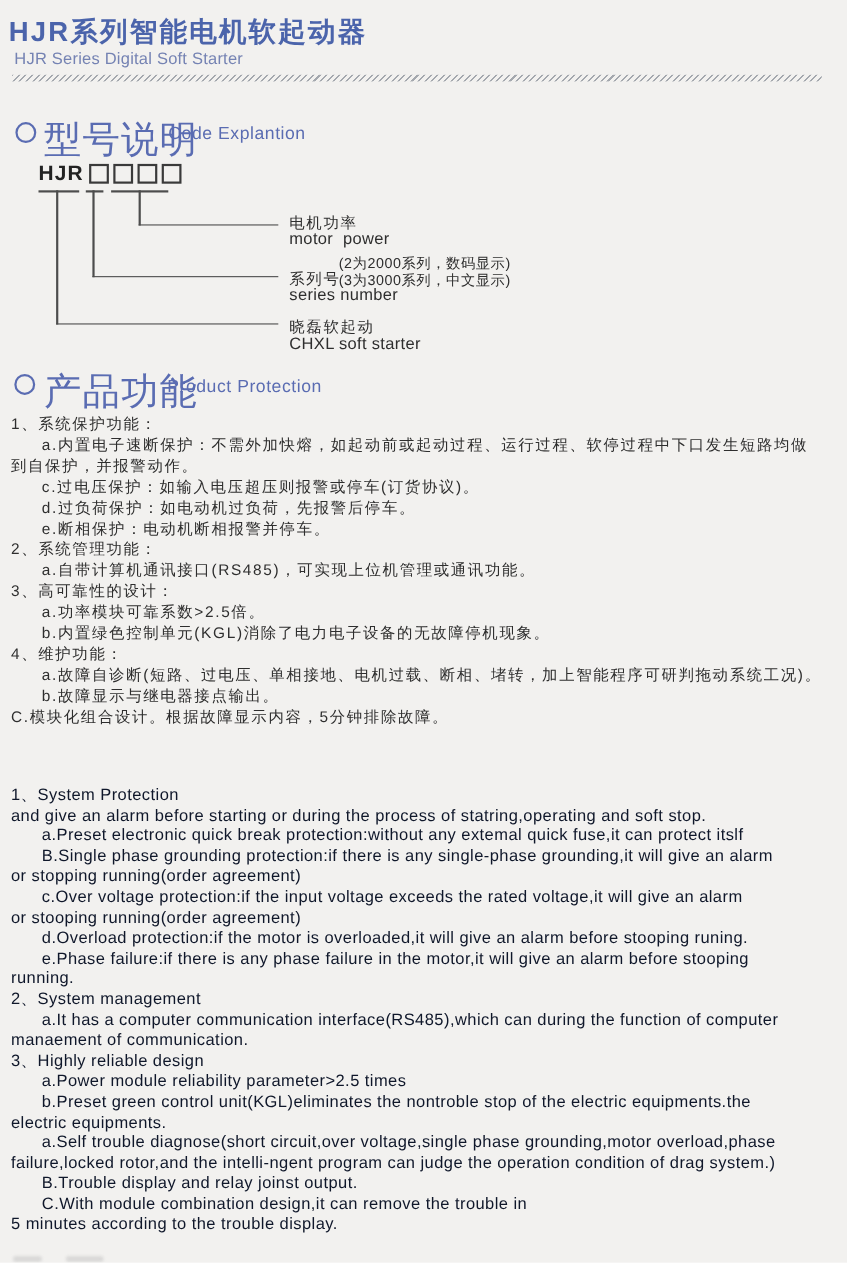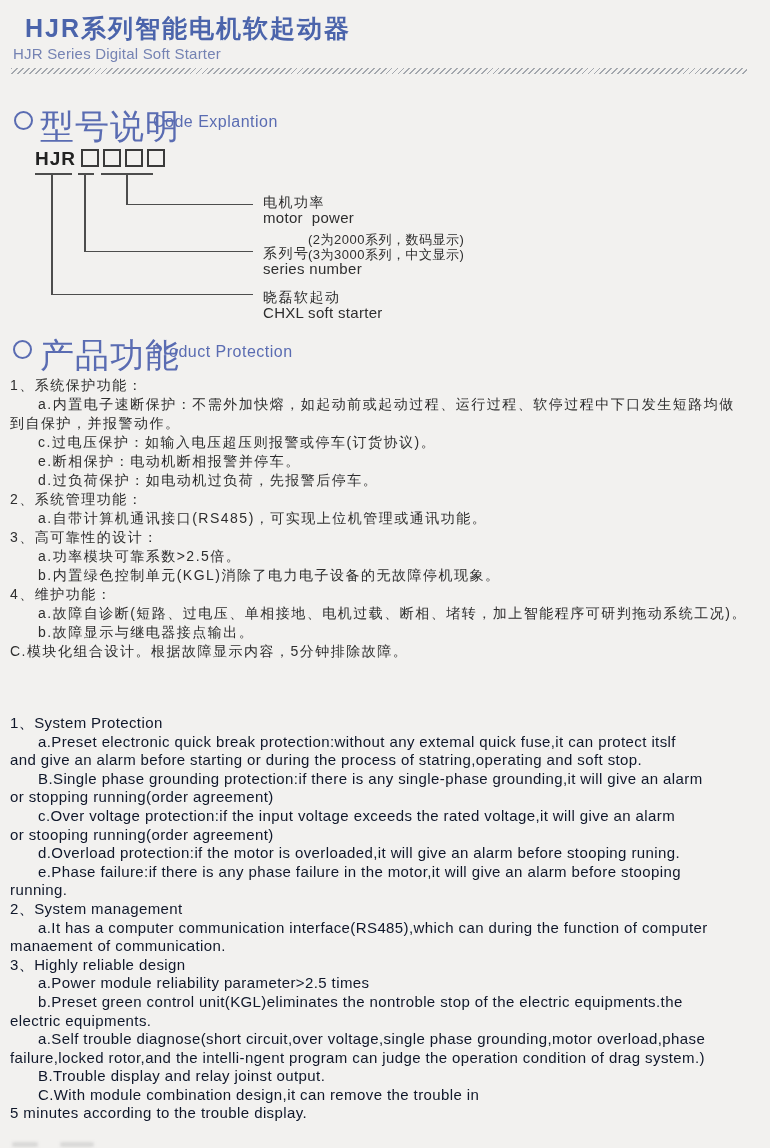--- a/index.html
+++ b/index.html
@@ -1,21 +1,21 @@
 <!DOCTYPE html>
 <html><head>
 <meta charset="utf-8">
 <style>
   html,body{margin:0;padding:0;}
   body{font-family:"Liberation Sans","DejaVu Sans",sans-serif;}
   .page{position:relative;width:770px;height:1148px;background:#f2f1ef;overflow:hidden;}
   .abs{position:absolute;}
 
   
-  .main-title{left:25px;top:12px;font-size:25px;font-weight:bold;color:#4b64ab;letter-spacing:2px;white-space:pre;}
+  .main-title{left:8px;top:12px;font-size:25px;font-weight:bold;color:#4b64ab;letter-spacing:2px;white-space:pre;}
   .sub-title{left:13px;top:45px;font-size:15px;color:#7583b3;letter-spacing:0.2px;white-space:pre;}
   .hatch{left:11px;top:68px;width:736px;height:6px;
     background:repeating-linear-gradient(135deg,#a4a8ae 0 1.3px,transparent 1.3px 4.2px);}
 
   
   .sec-circle{width:15px;height:15px;border:2.5px solid #5a6cb2;border-radius:50%;background:transparent;}
   .sec-cn{font-size:34px;font-weight:500;color:#5a6cb2;letter-spacing:1px;white-space:pre;}
   .sec-en{font-size:16px;color:#5a6cb2;letter-spacing:0.5px;white-space:pre;}
 
   
@@ -84,37 +84,37 @@
 
   <div class="abs sec-circle" style="left:13px;top:340px;"></div>
   <div class="abs sec-cn" style="left:40px;top:333px;">产品功能</div>
   <div class="abs sec-en" style="left:152px;top:343px;">Product Protection</div>
 
   <div class="abs feat feat-cn">
       <div class="tline">1、系统保护功能：</div>
       <div class="tline" style="padding-left: 28px;">a.内置电子速断保护：不需外加快熔，如起动前或起动过程、运行过程、软停过程中下口发生短路均做</div>
       <div class="tline">到自保护，并报警动作。</div>
       <div class="tline" style="padding-left: 28px;">c.过电压保护：如输入电压超压则报警或停车(订货协议)。</div>
+      <div class="tline" style="padding-left: 28px;">d.过负荷保护：如电动机过负荷，先报警后停车。</div>
       <div class="tline" style="padding-left: 28px;">e.断相保护：电动机断相报警并停车。</div>
-      <div class="tline" style="padding-left: 28px;">d.过负荷保护：如电动机过负荷，先报警后停车。</div>
       <div class="tline">2、系统管理功能：</div>
       <div class="tline" style="padding-left: 28px;">a.自带计算机通讯接口(RS485)，可实现上位机管理或通讯功能。</div>
       <div class="tline">3、高可靠性的设计：</div>
       <div class="tline" style="padding-left: 28px;">a.功率模块可靠系数&gt;2.5倍。</div>
       <div class="tline" style="padding-left: 28px;">b.内置绿色控制单元(KGL)消除了电力电子设备的无故障停机现象。</div>
       <div class="tline">4、维护功能：</div>
       <div class="tline" style="padding-left: 28px;">a.故障自诊断(短路、过电压、单相接地、电机过载、断相、堵转，加上智能程序可研判拖动系统工况)。</div>
       <div class="tline" style="padding-left: 28px;">b.故障显示与继电器接点输出。</div>
       <div class="tline">C.模块化组合设计。根据故障显示内容，5分钟排除故障。</div>
     </div>
 
   <div class="abs feat feat-en">
       <div class="tline">1、System Protection</div>
+      <div class="tline">and give an alarm before starting or during the process of statring,operating and soft stop.</div>
       <div class="tline" style="padding-left: 28px;">a.Preset electronic quick break protection:without any extemal quick fuse,it can protect itslf</div>
-      <div class="tline">and give an alarm before starting or during the process of statring,operating and soft stop.</div>
       <div class="tline" style="padding-left: 28px;">B.Single phase grounding protection:if there is any single-phase grounding,it will give an alarm</div>
       <div class="tline">or stopping running(order agreement)</div>
       <div class="tline" style="padding-left: 28px;">c.Over voltage protection:if the input voltage exceeds the rated voltage,it will give an alarm</div>
       <div class="tline">or stooping running(order agreement)</div>
       <div class="tline" style="padding-left: 28px;">d.Overload protection:if the motor is overloaded,it will give an alarm before stooping runing.</div>
       <div class="tline" style="padding-left: 28px;">e.Phase failure:if there is any phase failure in the motor,it will give an alarm before stooping</div>
       <div class="tline">running.</div>
       <div class="tline">2、System management</div>
       <div class="tline" style="padding-left: 28px;">a.It has a computer communication interface(RS485),which can during the function of computer</div>
       <div class="tline">manaement of communication.</div>

